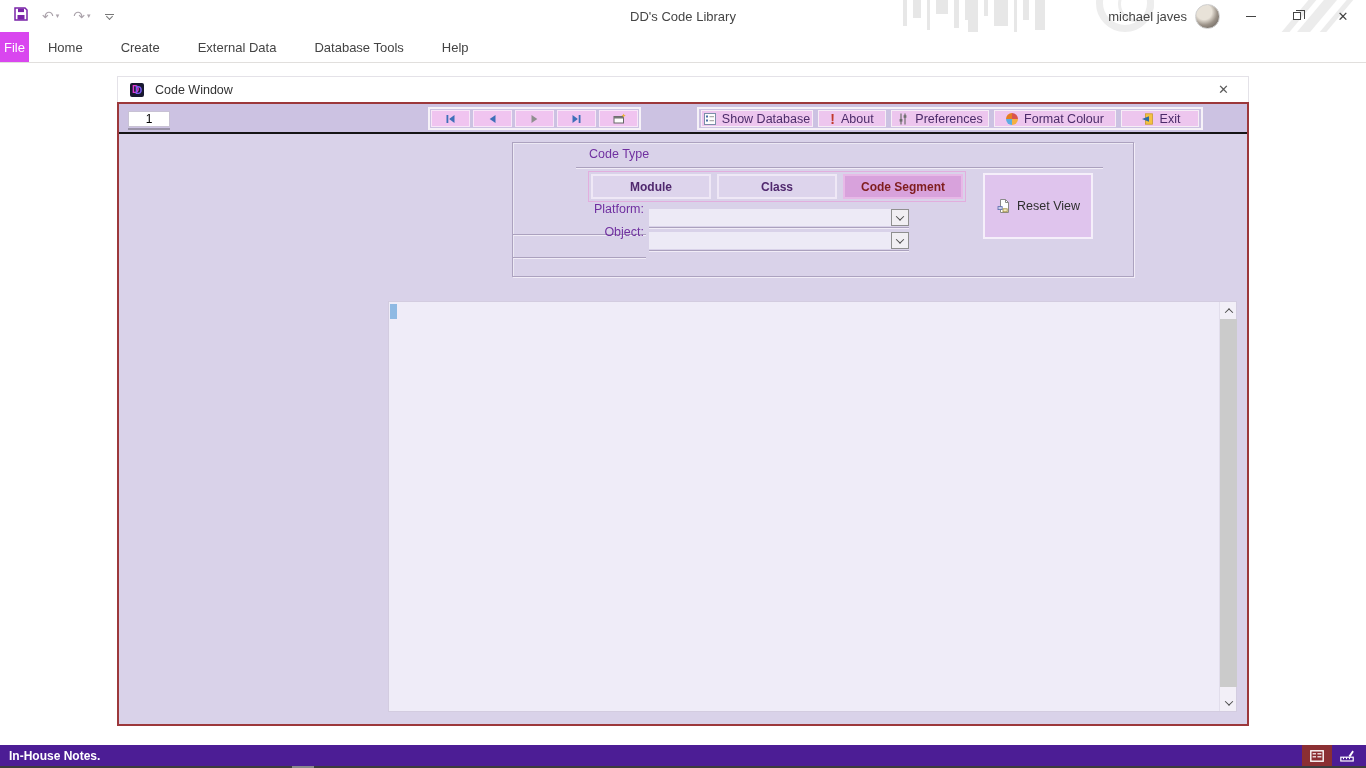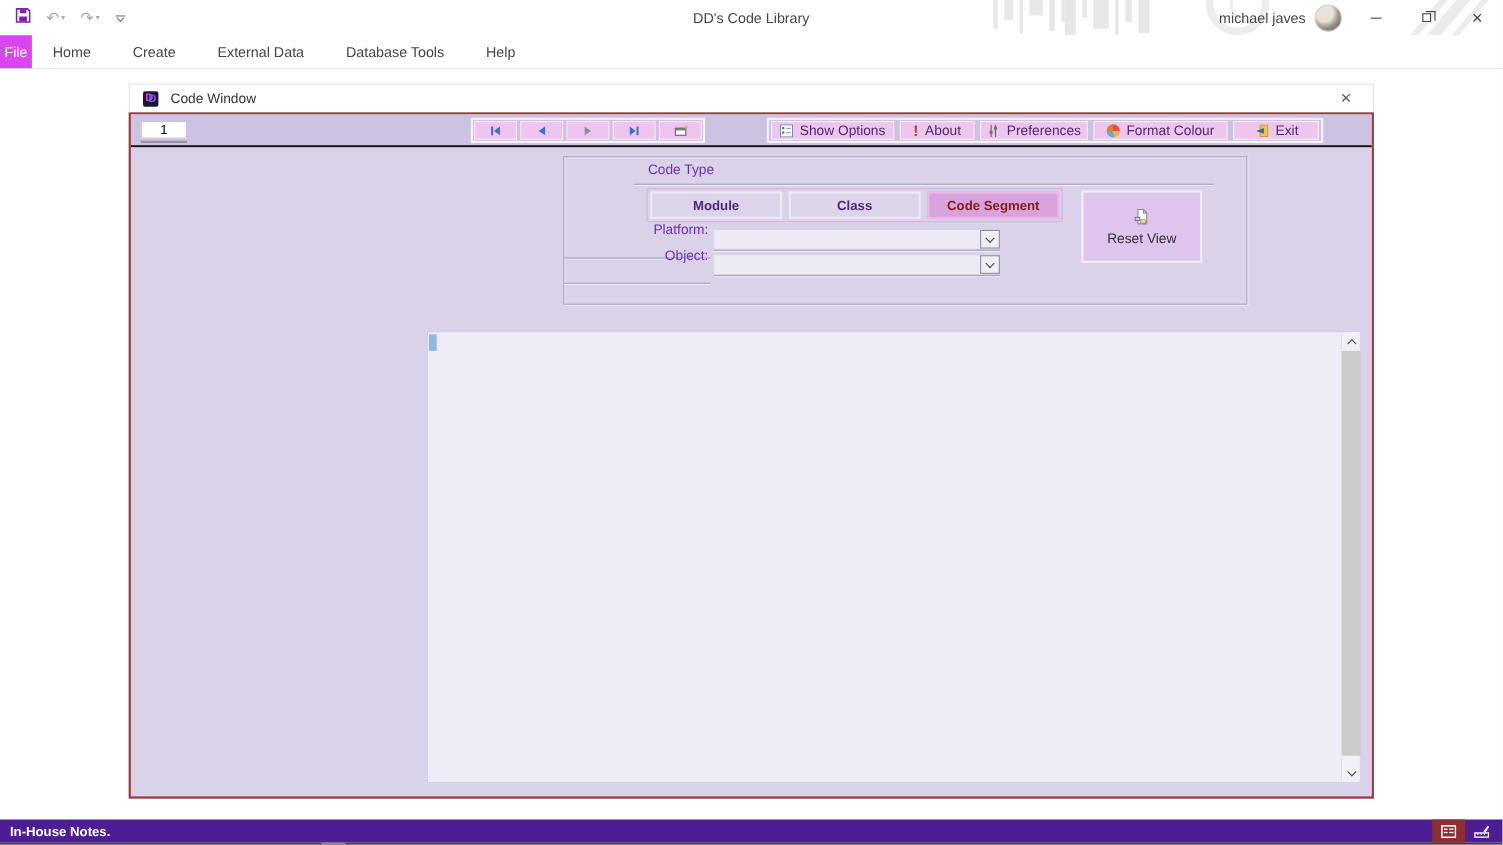--- a/index.html
+++ b/index.html
@@ -70,21 +70,21 @@
   .toggle { width:120px; height:25px; display:flex; align-items:center; justify-content:center; font-size:12px; font-weight:bold; }
   .toggle.plain { background:#DDD4EC; color:#50286E; border:2px solid #EFE8F6; }
   .toggle.selected { background:#D8A2DC; color:#7f1d1d; border:2px solid #E7B9E7; }
   .frow { position:absolute; left:0; height:19px; display:flex; align-items:center; }
   .flabel { width:133px; text-align:right; font-size:12.5px; color:#7030A0; border-bottom:1px solid #ABA1BE; box-shadow:0 1px 0 #F1ECF7; padding-bottom:18px; padding-right:2px; }
   .combo { display:flex; margin-left:3px; border-bottom:1px solid #ABA1BE; box-shadow:0 1px 0 #F1ECF7; padding-bottom:1px; }
   .combo input { width:242px; height:17px; background:#EDEAF6; border:none; outline:none; font-size:12px; padding:0 3px; font-family:"Liberation Sans",sans-serif; }
   .combo-btn { width:18px; height:17px; background:#F1EFF3; border:1px solid #8F8F8F; display:flex; align-items:center; justify-content:center; }
   .combo-btn .chev { width:6px; height:6px; border-right:1.6px solid #4A4A4A; border-bottom:1.6px solid #4A4A4A; transform:rotate(45deg) translate(-1px,-1px); }
   .titleinput { margin-left:3px; width:452px; height:16px; background:#EDEAF6; border:none; outline:none; font-size:12px; padding:0 3px; font-family:"Liberation Sans",sans-serif; }
-  .resetview { position:absolute; left:470px; top:30px; width:110px; height:66px; background:#DFC4ED; border:2px solid #F5EFFA; display:flex; flex-direction:column; align-items:center; justify-content:center; gap:5px; font-size:12.5px; color:#2F2F2F; }
+  .resetview { position:absolute; left:470px; top:30px; width:110px; height:66px; background:#DFC4ED; border:2px solid #F5EFFA; display:flex; flex-direction:row; align-items:center; justify-content:center; gap:5px; font-size:12.5px; color:#2F2F2F; }
 
   
   .editor { position:absolute; left:269px; top:167px; width:849px; height:411px; background:#EFECF8; border:1px solid #D3CCE0; }
   .editor textarea { position:absolute; left:0; top:0; width:830px; height:409px; background:transparent; border:none; outline:none; resize:none; font-family:"DejaVu Sans Mono",monospace; font-size:12px; padding:3px 10px; }
   .caret { position:absolute; left:1px; top:2px; width:7px; height:15px; background:#8FB9E3; }
   .vscroll { position:absolute; right:0; top:0; width:17px; height:409px; background:#F2EFF7; border-left:1px solid #E2DEEC; }
   .sb-btn { position:absolute; left:0; width:17px; height:17px; display:flex; align-items:center; justify-content:center; }
   .sb-btn .chev { width:6px; height:6px; border-right:1.8px solid #4A4A4A; border-bottom:1.8px solid #4A4A4A; }
   .sb-up { top:0; } .sb-up .chev { transform:rotate(-135deg) translate(-1px,-1px); }
   .sb-down { bottom:0; } .sb-down .chev { transform:rotate(45deg) translate(-1px,-1px); }
@@ -224,21 +224,21 @@
 
         <div class="cmdgroup">
           <button class="cmdbtn" style="width:112px">
             <svg width="12" height="12" viewBox="0 0 12 12">
                 <rect x="0.5" y="0.5" width="11" height="11" fill="#FDFDFD" stroke="#7A8EA8"></rect>
                 <rect x="2" y="2.5" width="2" height="2" fill="#4A6FA5"></rect>
                 <rect x="2" y="6.5" width="2" height="2" fill="#4A6FA5"></rect>
                 <rect x="5.5" y="3.2" width="4.5" height="1" fill="#9A9A9A"></rect>
                 <rect x="5.5" y="7.2" width="4.5" height="1" fill="#9A9A9A"></rect>
               </svg>
-            <span>Show Options</span>
+            <span>Show Database</span>
           </button>
           <button class="cmdbtn" style="width:68px">
             <span class="excl">!</span>
             <span>About</span>
           </button>
           <button class="cmdbtn" style="width:98px">
             <svg width="12" height="12" viewBox="0 0 12 12">
                 <line x1="4" y1="0.5" x2="4" y2="11.5" stroke="#6E6E6E" stroke-width="1.2"></line>
                 <line x1="8" y1="0.5" x2="8" y2="11.5" stroke="#6E6E6E" stroke-width="1.2"></line>
                 <rect x="2.6" y="6" width="2.8" height="2.6" fill="#6E6E6E"></rect>

